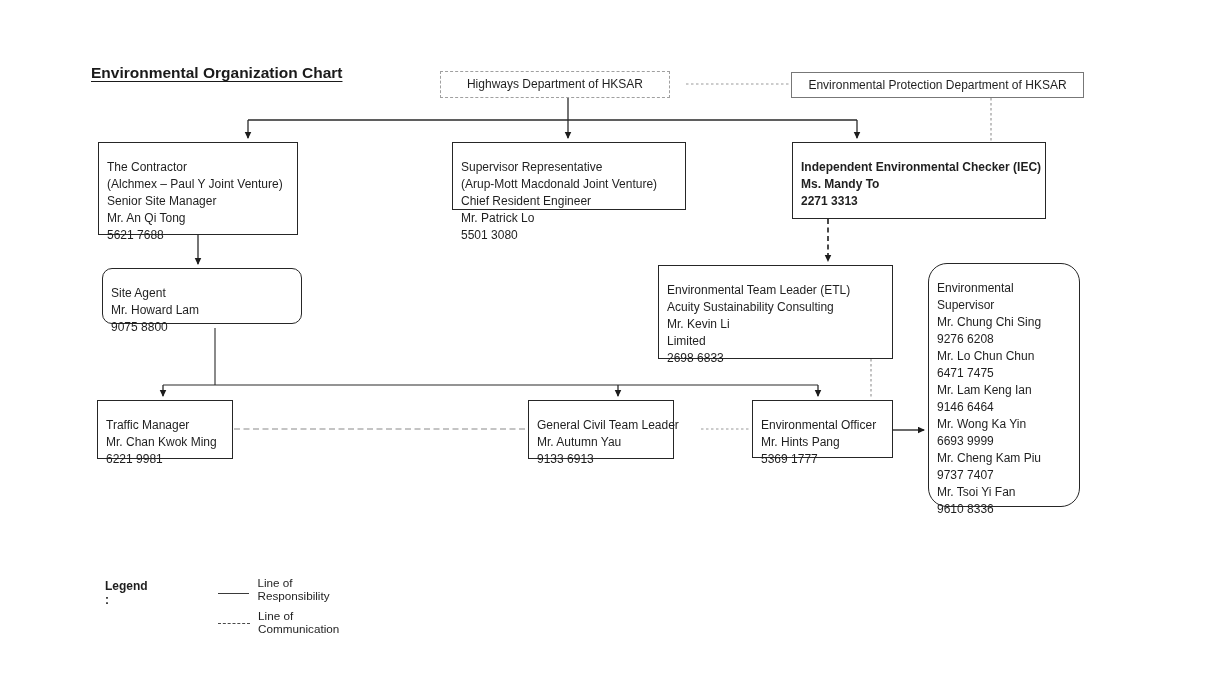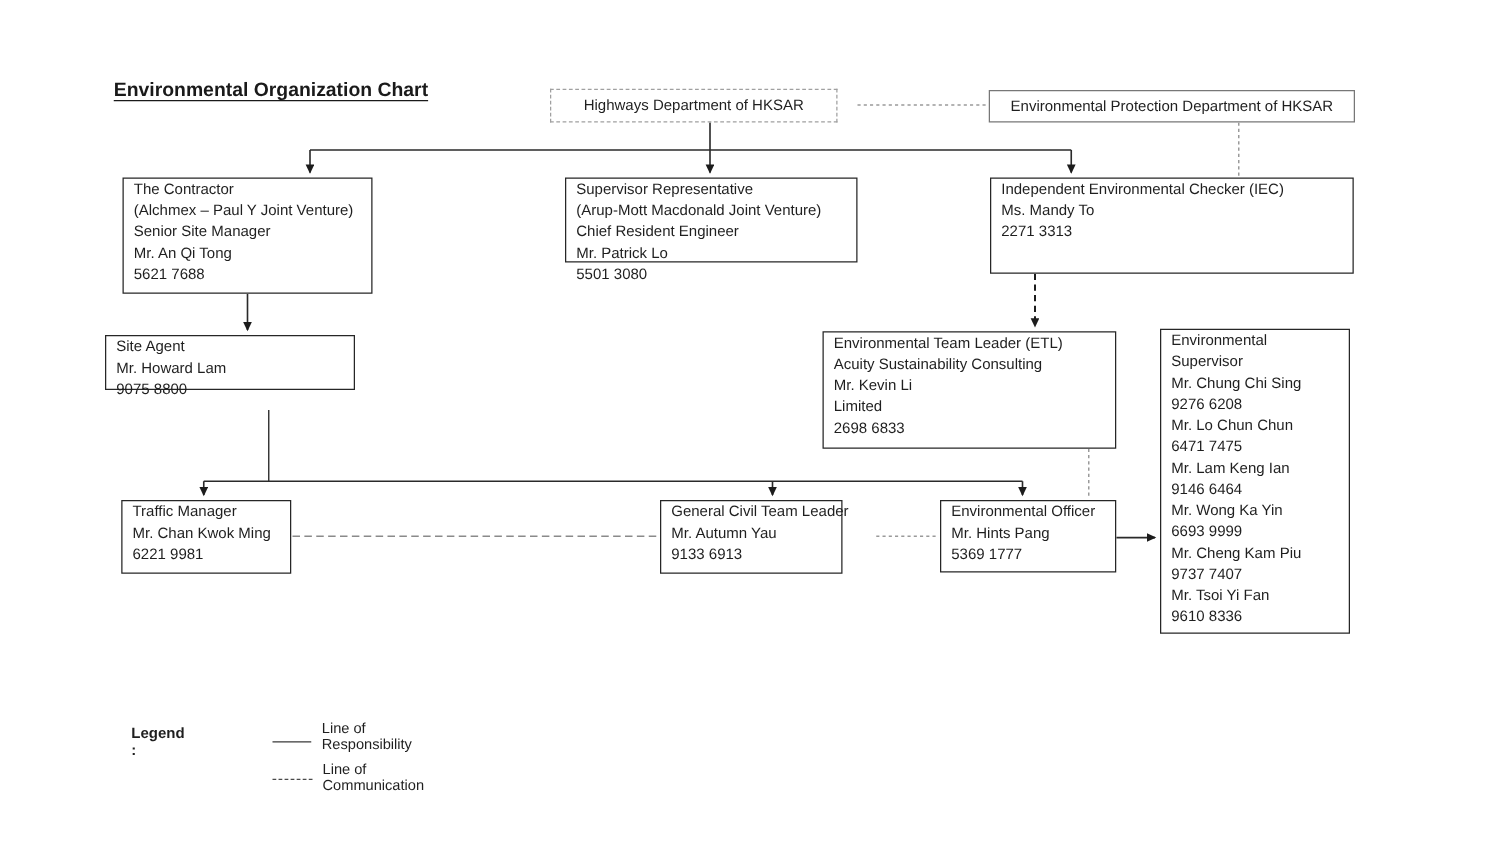--- a/index.html
+++ b/index.html
@@ -17,21 +17,21 @@
     text-decoration:underline;
     text-underline-offset:3px;
     color:#1a1a1a;
   }
   .box{
     position:absolute;
     border:1.5px solid #262626;
     background:#ffffff;
     font-size:12px;
     line-height:17px;
-    padding:0 8px;
+    padding:16px 8px;
     box-sizing:border-box;
     white-space:nowrap;
   }
   .box.center{
     display:flex;align-items:center;justify-content:center;
     text-align:center;padding:0;
   }
   .box.thin{border:1px solid #777777;text-align:center;}
   .box.dashedbox{border:1px dashed #a0a0a0;}
   #connectors{position:absolute;left:0;top:0;width:1207px;height:679px;pointer-events:none;}
@@ -95,41 +95,41 @@
     </div>
 
   <div class="box" style="left:452px;top:142px;width:234px;height:68px;">
       <div>Supervisor Representative</div>
       <div>(Arup-Mott Macdonald Joint Venture)</div>
       <div>Chief Resident Engineer</div>
       <div>Mr. Patrick Lo</div>
       <div>5501 3080</div>
     </div>
 
-  <div class="box" style="left:792px;top:142px;width:291px;height:77px;">
+  <div class="box" style="left:792px;top:142px;width:254px;height:77px;font-weight:bold;">
       <div>Independent Environmental Checker (IEC)</div>
       <div>Ms. Mandy To</div>
       <div>2271 3313</div>
     </div>
 
-  <div class="box" style="left:84px;top:268px;width:200px;height:44px;">
+  <div class="box" style="left:102px;top:268px;width:200px;height:56px;border-radius:10px;">
       <div>Site Agent</div>
       <div>Mr. Howard Lam</div>
       <div>9075 8800</div>
     </div>
 
   <div class="box" style="left:658px;top:265px;width:235px;height:94px;">
       <div>Environmental Team Leader (ETL)</div>
       <div>Acuity Sustainability Consulting</div>
       <div>Mr. Kevin Li</div>
       <div>Limited</div>
       <div>2698 6833</div>
     </div>
 
-  <div class="box" style="left:928px;top:263px;width:152px;height:244px;white-space:normal;">
+  <div class="box" style="left:928px;top:263px;width:152px;height:244px;white-space:normal;border-radius:19px;">
       <div>Environmental</div>
       <div>Supervisor</div>
       <div>Mr. Chung Chi Sing</div>
       <div>9276 6208</div>
       <div>Mr. Lo Chun Chun</div>
       <div>6471 7475</div>
       <div>Mr. Lam Keng Ian</div>
       <div>9146 6464</div>
       <div>Mr. Wong Ka Yin</div>
       <div>6693 9999</div>

